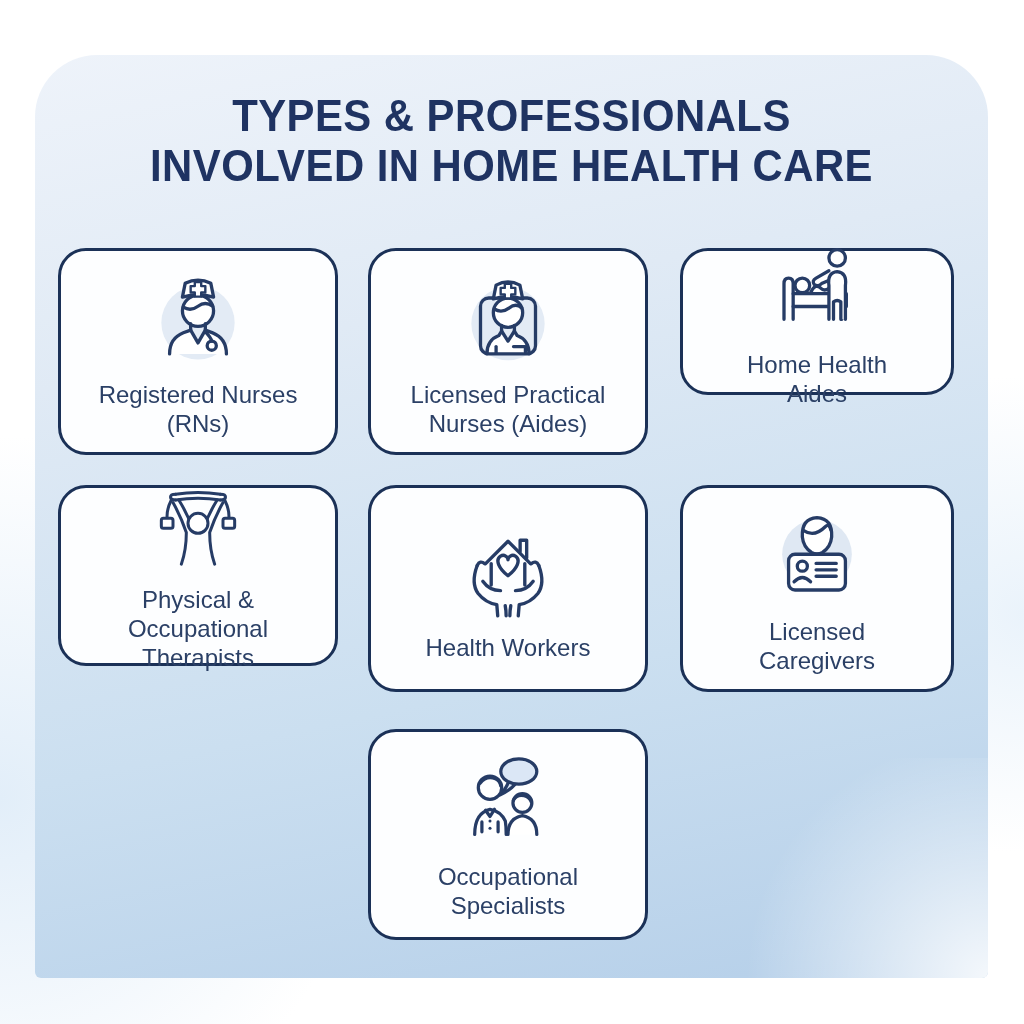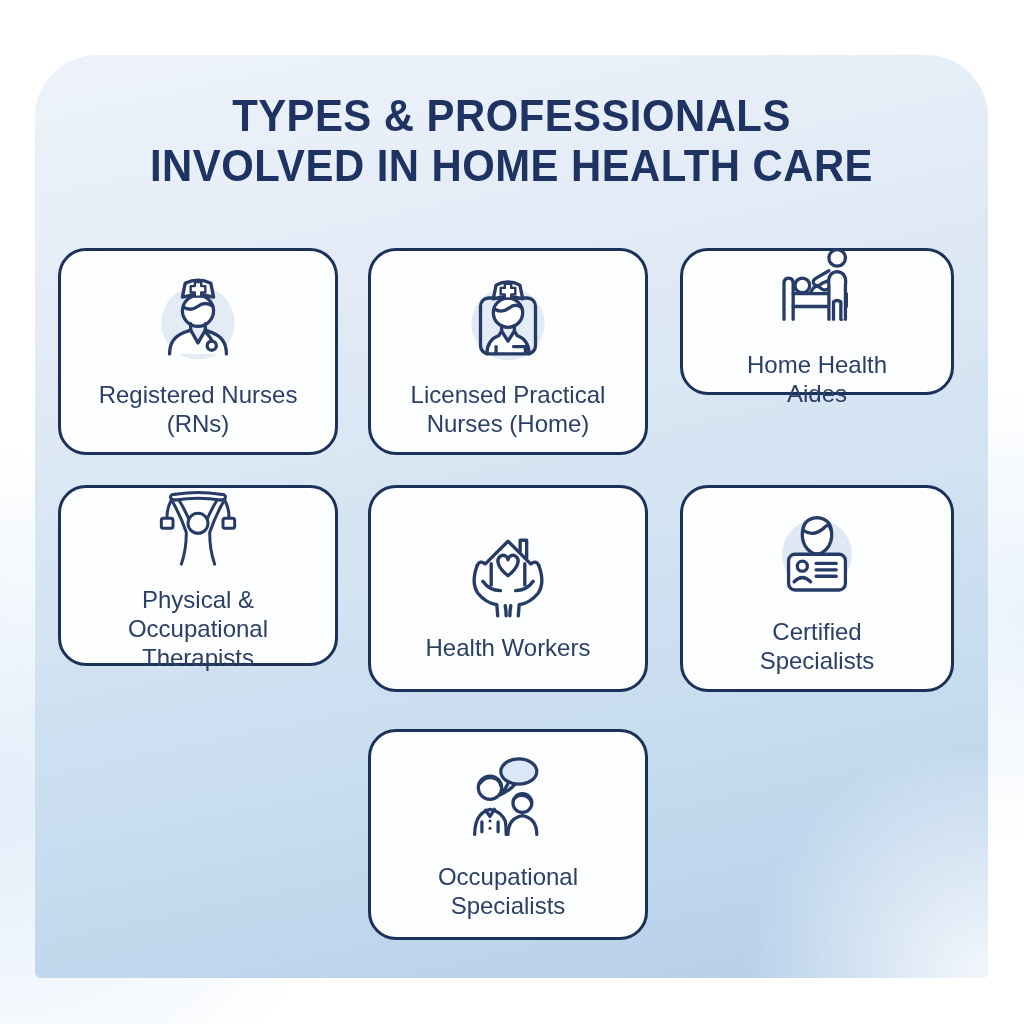--- a/index.html
+++ b/index.html
@@ -84,21 +84,21 @@
       <rect x="30" y="36" width="60" height="61" rx="9"></rect>
       <circle cx="60" cy="52" r="16" fill="#ffffff"></circle>
       <path d="M45,48 Q53,53 61,47 Q69,41 75,47"></path>
       <path d="M44,37 L47,22 Q60,15 73,22 L76,37 Q60,32 44,37 Z" fill="#ffffff"></path>
       <path d="M56.5,20.5 h7 v4.5 h4.5 v7 h-4.5 v4.5 h-7 v-4.5 h-4.5 v-7 h4.5 Z" fill="#ffffff" stroke-width="2.6"></path>
       <path d="M53,66 V72 M67,66 V72"></path>
       <path d="M47,89 V96"></path>
       <path d="M66,89 H79 V95"></path>
     </svg>
   </div>
-  <div class="card-label">Licensed Practical Nurses (Home)</div>
+  <div class="card-label">Licensed Practical Nurses (Aides)</div>
 </div>
 
 <div class="card c3">
   <div class="icon-box">
     <svg width="112" height="110" viewBox="0 0 120 120" fill="none" stroke="#263c66" stroke-width="3.6" stroke-linecap="round" stroke-linejoin="round">
       <path d="M24,92 V53 Q24,47 29,47 Q34,47 34,53 V92"></path>
       <circle cx="44" cy="55" r="8" fill="#ffffff"></circle>
       <path d="M53,63 Q58,52 64,58 Q68,62 73,58"></path>
       <path d="M34,64 H92 V78 H34"></path>
       <path d="M87,78 V92"></path>
@@ -157,21 +157,21 @@
     <svg width="110" height="110" viewBox="0 0 120 120" fill="none" stroke="#263c66" stroke-width="3.6" stroke-linecap="round" stroke-linejoin="round">
       <circle cx="60" cy="57" r="38" fill="#dfe8f3" stroke="none"></circle>
       <path d="M44,38 Q43,18 60,17 Q77,18 76,38 Q75,49 66,55 Q60,58 54,55 Q45,49 44,38 Z" fill="#ffffff"></path>
       <path d="M45,31 Q57,39 69,27 Q73,23 75,30"></path>
       <rect x="29" y="57" width="62" height="39" rx="7" fill="#ffffff"></rect>
       <circle cx="44" cy="70" r="5.5"></circle>
       <path d="M35,87 Q44,78 53,87"></path>
       <path d="M59,67 H81 M59,74 H81 M59,81 H81"></path>
     </svg>
   </div>
-  <div class="card-label">Certified Specialists</div>
+  <div class="card-label">Licensed Caregivers</div>
 </div>
 
 <div class="card c7">
   <div class="icon-box">
     <svg width="108" height="108" viewBox="0 0 120 120" fill="none" stroke="#263c66" stroke-width="3.6" stroke-linecap="round" stroke-linejoin="round">
       <path d="M61,36 Q56,47 51,51 Q61,47 68,39" fill="#dbe7f6"></path>
       <ellipse cx="72" cy="25" rx="20" ry="14" fill="#dbe7f6"></ellipse>
       <path d="M23,95 Q23,71 40,67 Q52,69 57,80 Q58,86 58,95" fill="#ffffff"></path>
       <path d="M35,68 L40,75 L45,67"></path>
       <path d="M31,81 V92 M49,81 V92"></path>

